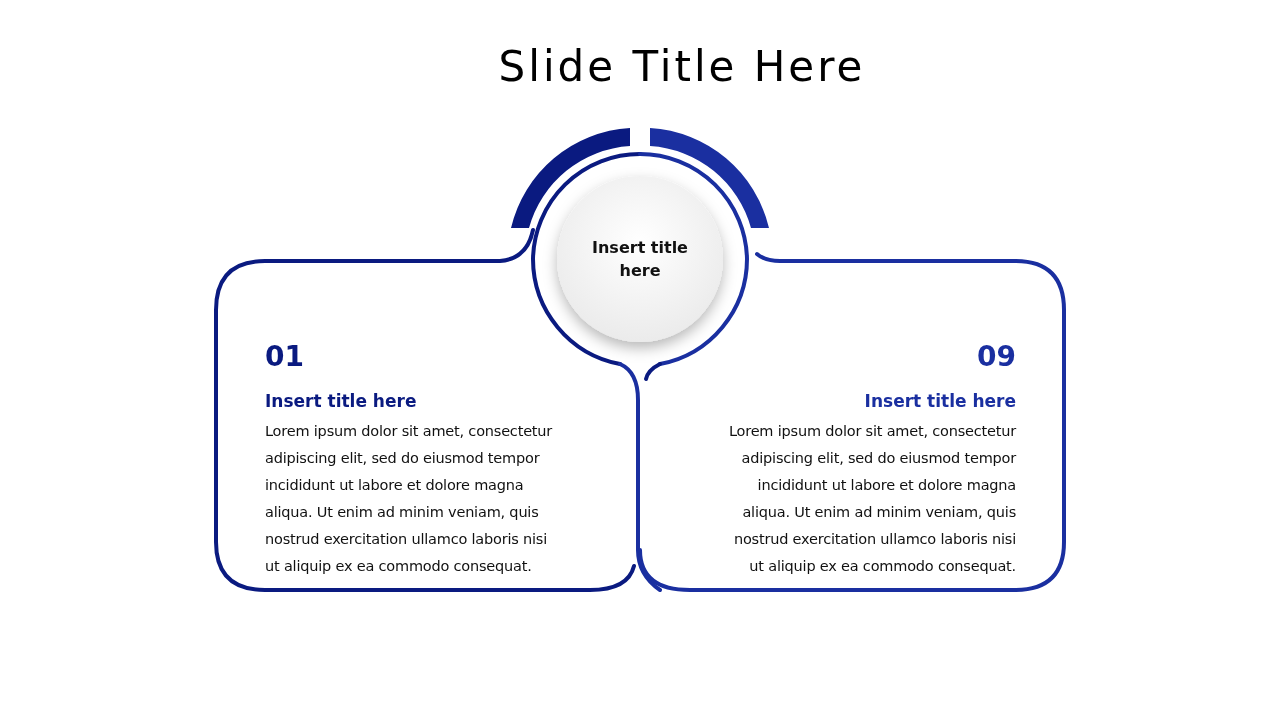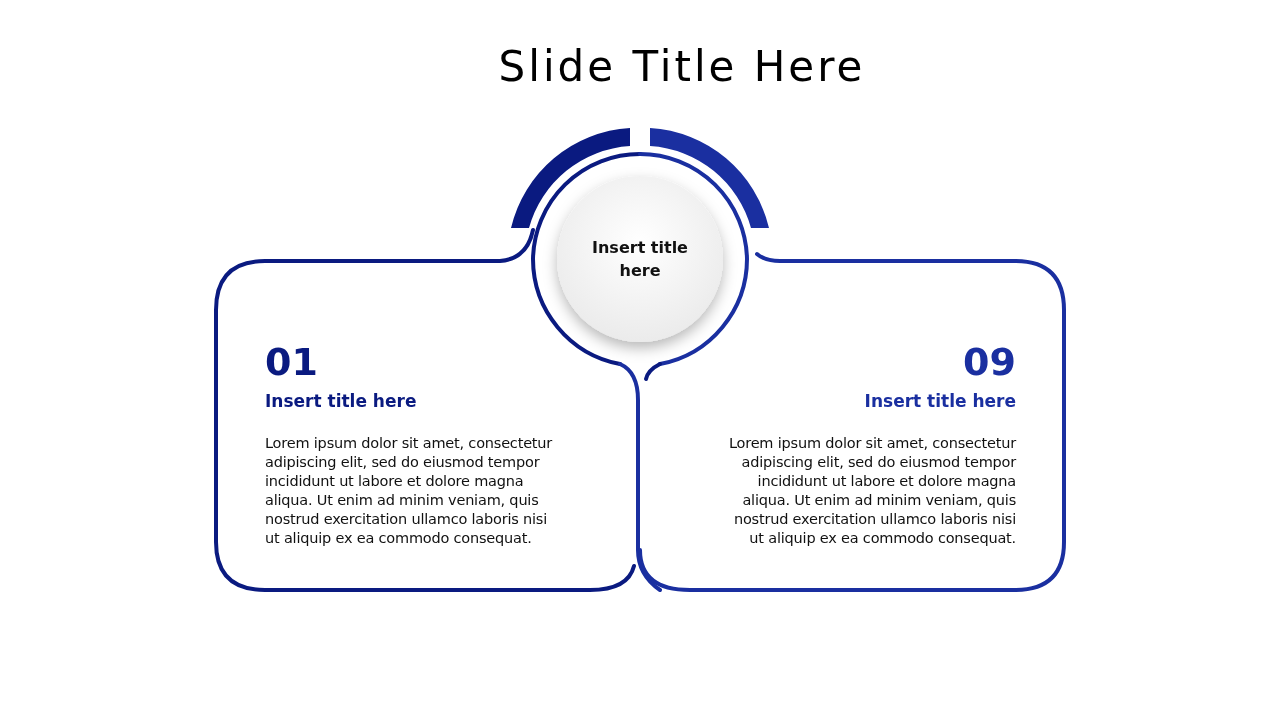--- a/index.html
+++ b/index.html
@@ -1,22 +1,22 @@
 <!DOCTYPE html>
 <html><head>
 <meta charset="utf-8">
 <style>
   html, body { margin:0; padding:0; background:#ffffff; }
   body { width:1280px; height:720px; position:relative; overflow:hidden; font-family:"Liberation Sans", sans-serif; }
   .title { position:absolute; left:0; top:42px; width:1280px; text-align:center; font-size:42px; letter-spacing:3px; color:#000; font-family:"DejaVu Sans", sans-serif; font-weight:normal;padding-left:42px; }
   svg.diagram { position:absolute; left:0; top:0; }
   .center-text { position:absolute; left:570px; top:236px; width:140px; text-align:center; font-weight:bold; font-size:16px; line-height:23px; color:#111; font-family:"DejaVu Sans", sans-serif; }
-  .num { position:absolute; font-weight:bold; font-size:38px; font-family:"DejaVu Sans", sans-serif; }
+  .num { position:absolute; font-weight:bold; font-size:28px; font-family:"DejaVu Sans", sans-serif; }
   .sub { position:absolute; font-weight:bold; font-size:17px; font-family:"DejaVu Sans", sans-serif; }
-  .body { position:absolute; font-size:14.5px; line-height:19px; color:#111; width:300px; font-family:"DejaVu Sans", sans-serif; letter-spacing:-0.2px;margin-top:16px; }
+  .body { position:absolute; font-size:14.5px; line-height:27px; color:#111; width:300px; font-family:"DejaVu Sans", sans-serif; letter-spacing:-0.2px; }
   .left { text-align:left; }
   .right { text-align:right; }
 </style>
 </head>
 <body>
 
 <div class="title">Slide Title Here</div>
 
 <svg class="diagram" width="1280" height="720" viewBox="0 0 1280 720">
   <defs>

